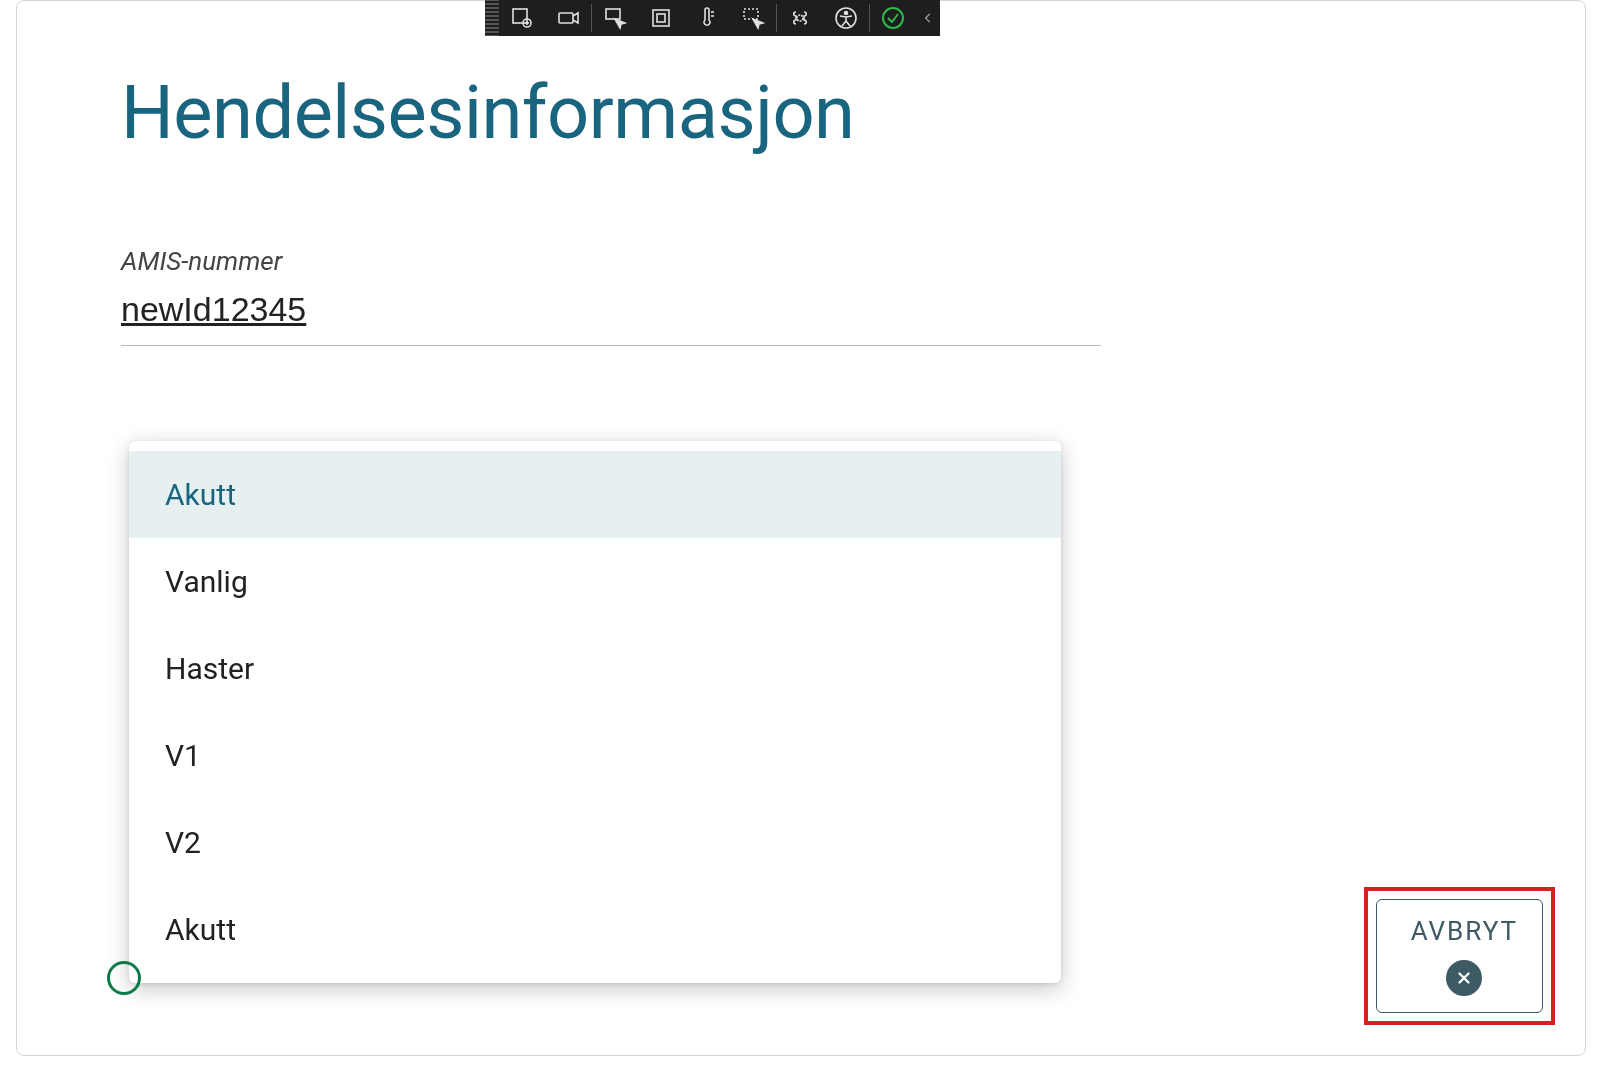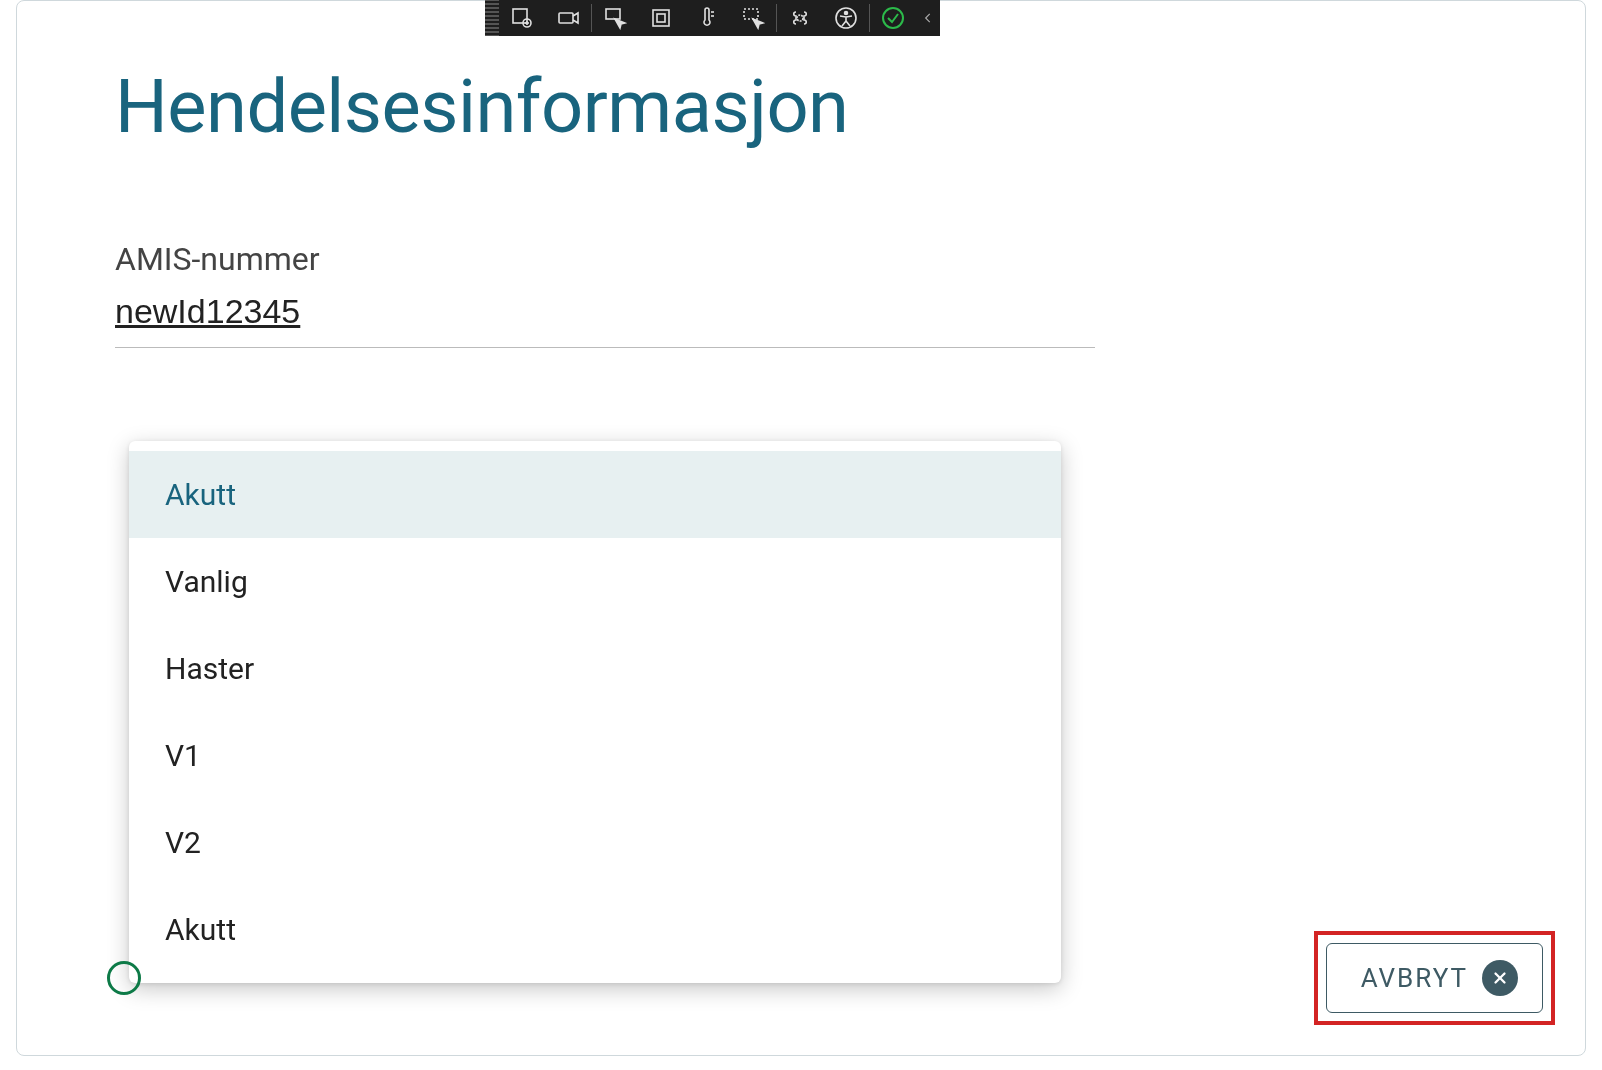--- a/index.html
+++ b/index.html
@@ -55,38 +55,39 @@
     
     .card {
       position: absolute;
       top: 0;
       left: 16px;
       right: 16px;
       bottom: 14px;
       background: #fff;
       border: 1px solid #cfd8dc;
       border-radius: 8px;
-      padding: 2px;
+      padding: 8px;
     }
     .content {
       padding: 48px 96px 0 96px;
     }
     .title {
       color: #19647e;
       font-size: 74px;
       font-weight: 400;
       margin-top: 12px;
       margin-bottom: 90px;
       letter-spacing: -0.5px;
     }
     .field-label {
       color: #444;
-      font-size: 32px;
+      font-size: 26px;
       font-weight: 400;
       margin-bottom: 10px;
+      font-style: italic;
     }
     .text-input {
       width: 980px;
       border: none;
       border-bottom: 1px solid #bbb;
       font-size: 34px;
       color: #222;
       padding: 4px 0 16px 0;
       outline: none;
       background: transparent;
@@ -134,20 +135,21 @@
       gap: 14px;
       background: #fff;
       border: 1px solid #3e5a64;
       border-radius: 6px;
       padding: 16px 24px 16px 34px;
       font-size: 26px;
       letter-spacing: 2px;
       color: #3e5a64;
       cursor: pointer;
       font-family: inherit;
+      flex-direction: column;
     }
     .cancel-x {
       width: 36px;
       height: 36px;
       background: #3e5a64;
       border-radius: 50%;
       display: flex;
       align-items: center;
       justify-content: center;
       color: #fff;

